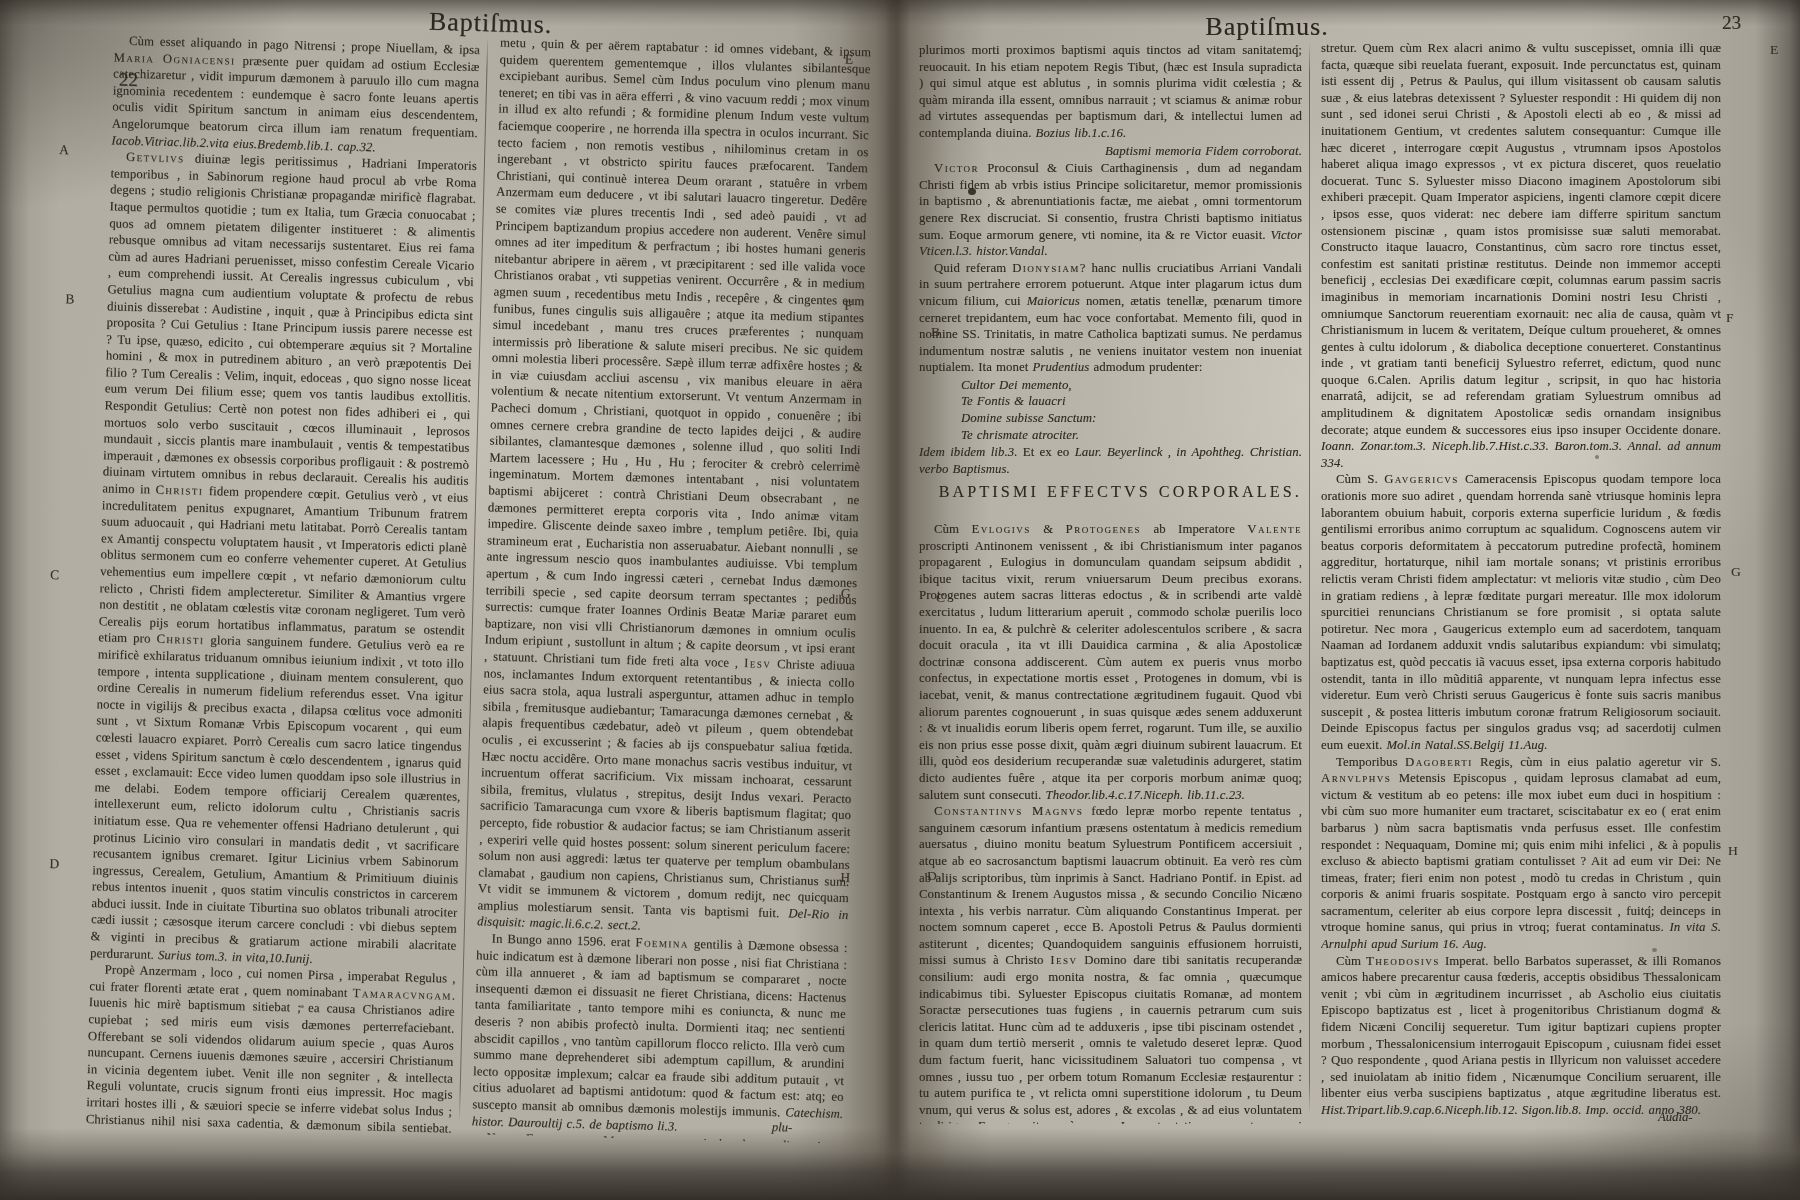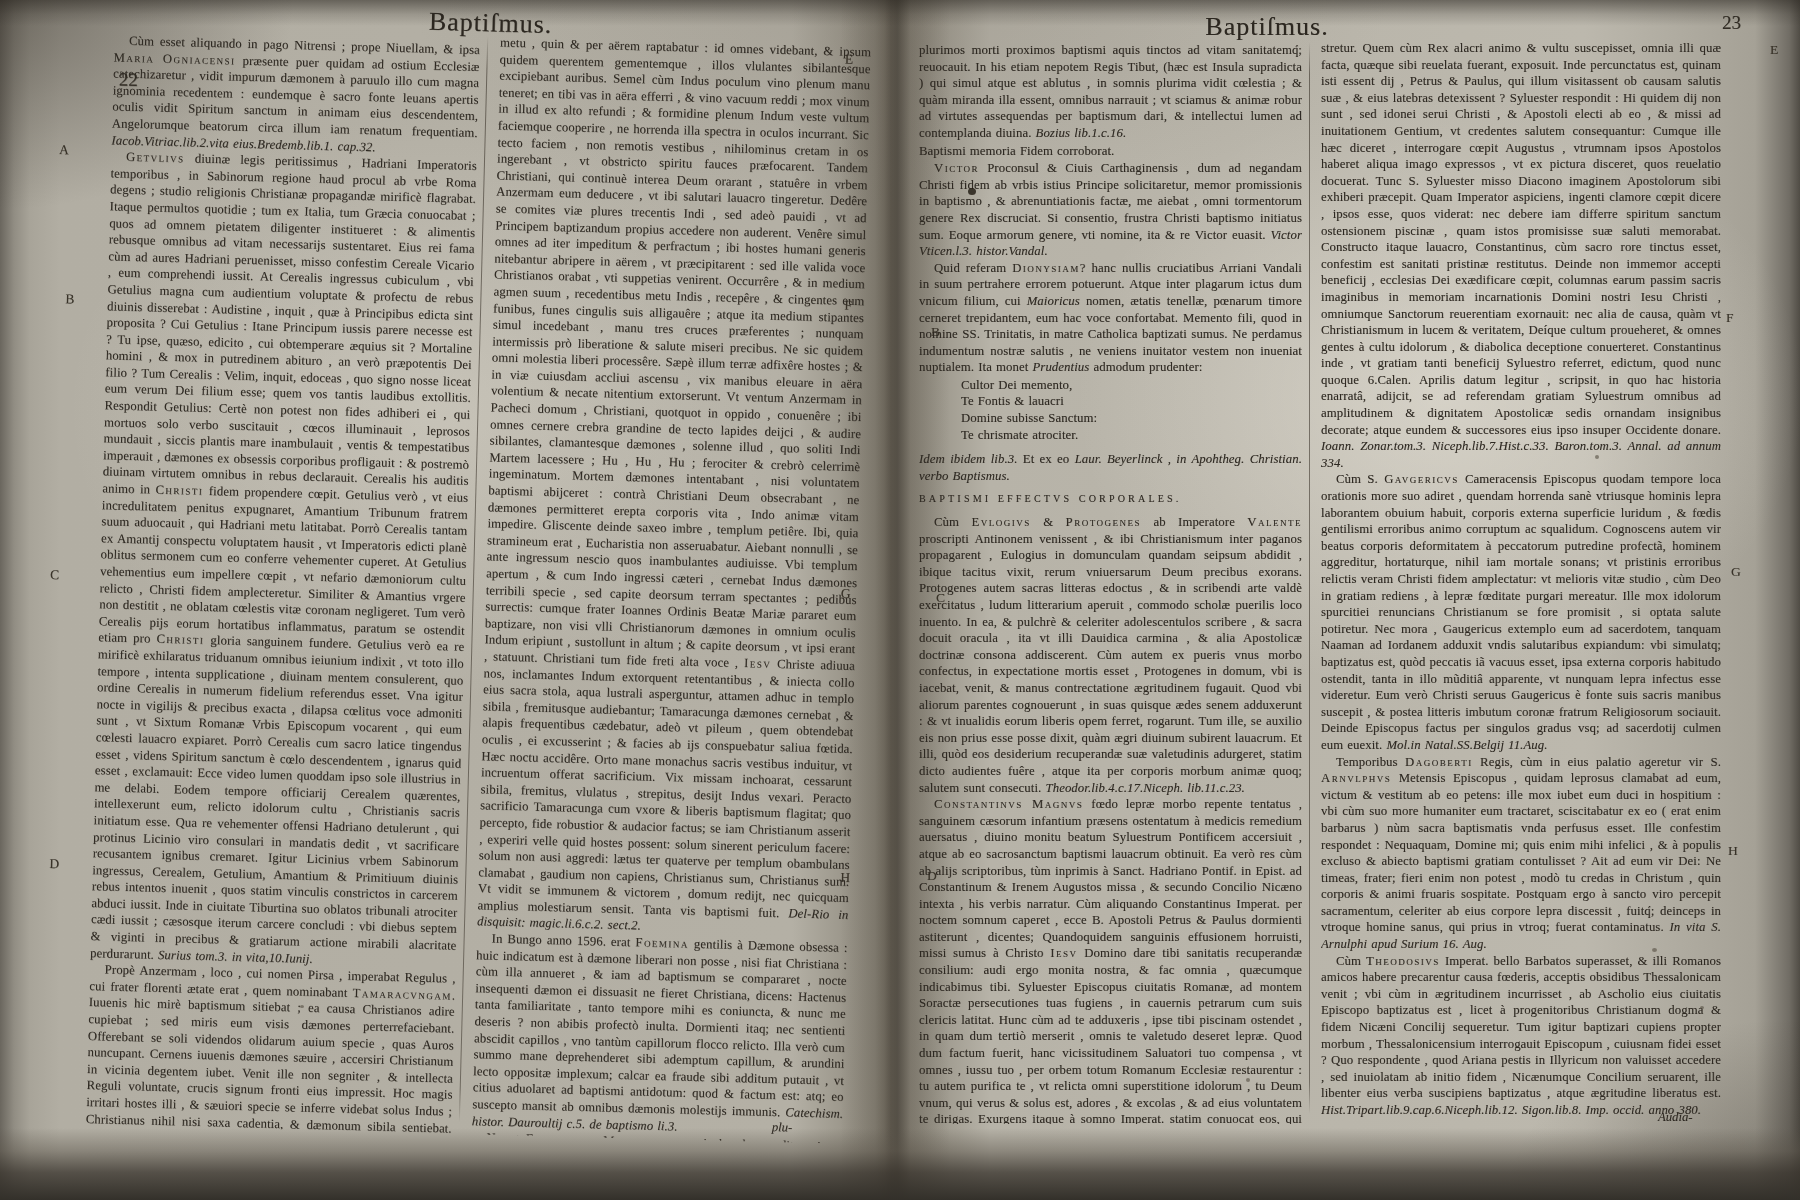--- a/index.html
+++ b/index.html
@@ -40,23 +40,23 @@
   .col3{left:919px;top:42px;width:383px;height:1082px;}
   .col4{left:1321px;top:40px;width:400px;height:1086px;}
   .vrule{position:absolute;width:1px;
     background:linear-gradient(180deg, transparent, rgba(54,47,38,.6) 3%, rgba(54,47,38,.55) 97%, transparent);}
   .vrule1{left:487px;top:46px;height:1086px;}
   .vrule2{left:1309px;top:42px;height:1072px;}
   .para{margin:0;text-indent:15px;}
   .para.ni{text-indent:0;}
   .sc{font-variant:small-caps;letter-spacing:1.5px;}
   .it{font-style:italic;}
-  .h-it{text-align:left;margin:1px 0;}
-  .h-caps{text-align:left;letter-spacing:3.2px;font-size:10px;margin:7px 0 6px;}
-  .verse{margin:1px 0 8px 42px;}
+  .h-it{font-style:italic;text-align:right;margin:1px 0;}
+  .h-caps{text-align:right;letter-spacing:3.2px;font-size:16px;margin:7px 0 20px;}
+  .verse{font-style:italic;margin:1px 0 1px 42px;}
   .mletter{position:absolute;font-size:13.5px;color:#383228;text-shadow:.3px .3px .3px rgba(44,39,32,.35);}
   .ml-la{left:62px;top:163px}.ml-lb{left:72px;top:312px}.ml-lc{left:64px;top:588px}.ml-ld{left:71px;top:877px}
   .ml-le{left:845px;top:52px}.ml-lf{left:851px;top:298px}.ml-lg{left:855px;top:586px}.ml-lh{left:862px;top:870px}
   .ml-rb{left:931px;top:324px}.ml-rc{left:936px;top:590px}.ml-rd{left:927px;top:868px}
   .ml-re{left:1770px;top:42px}.ml-rf{left:1726px;top:310px}.ml-rg{left:1731px;top:564px}.ml-rh{left:1728px;top:843px}
   .catch{position:absolute;font-size:12.7px;color:#2e2922;text-shadow:.35px .35px .3px rgba(46,40,32,.33);font-style:italic;}
   .catch-left{left:800px;top:1122px;}
   .catch-right{left:1658px;top:1110px;}
   .blot{position:absolute;background:#221c13;border-radius:50%;opacity:.82;filter:blur(.4px);}
   .blot-1{left:968px;top:188px;width:8px;height:7px;}

